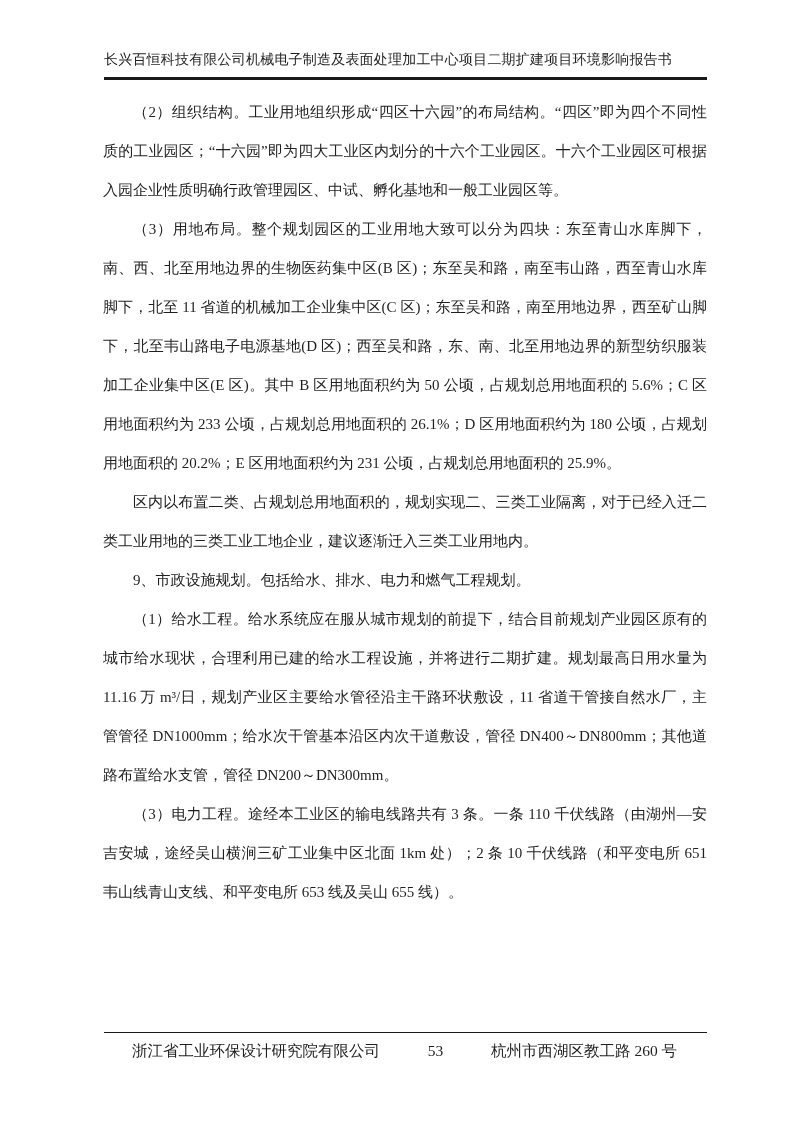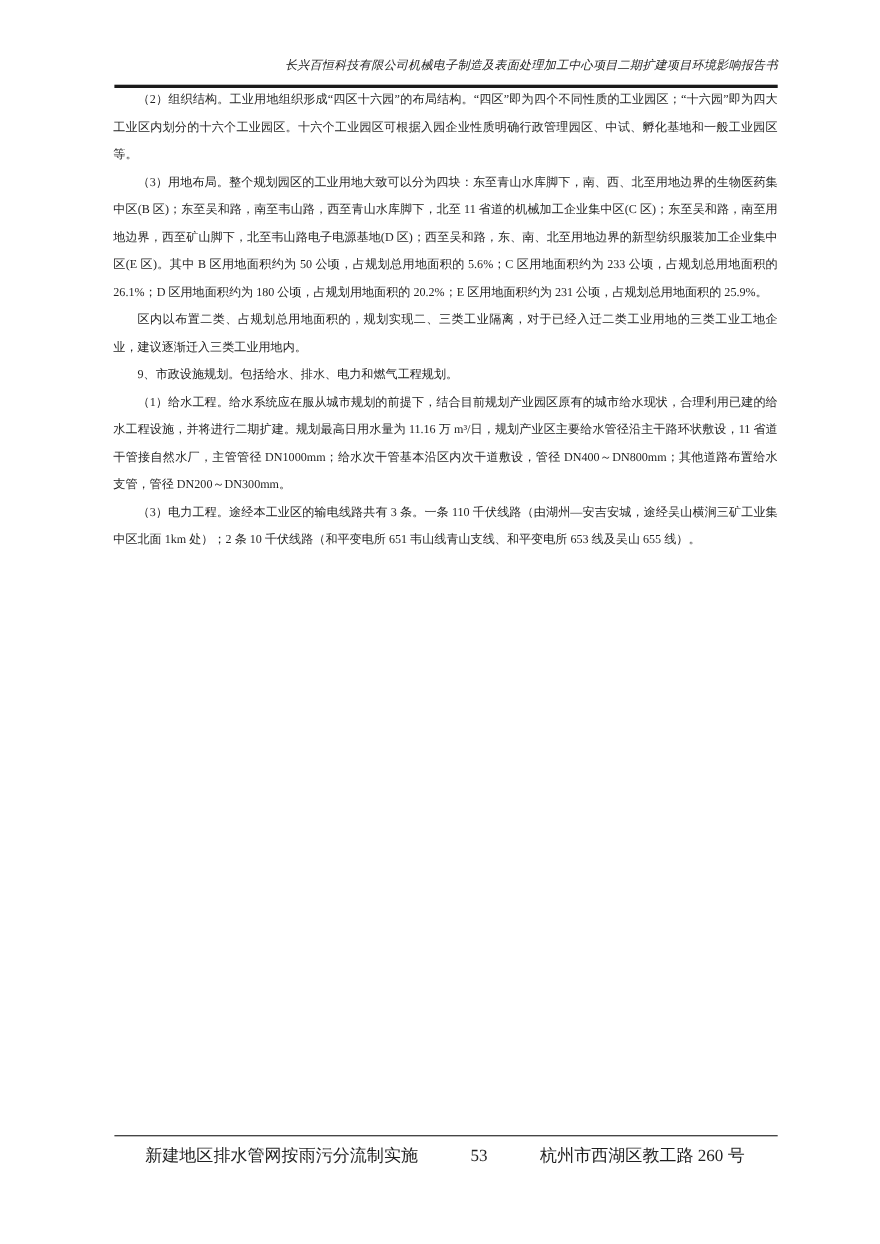--- a/index.html
+++ b/index.html
@@ -14,42 +14,41 @@
     background: var(--page-bg, #ffffff);
     overflow: hidden;
     font-family: "Liberation Serif", "DejaVu Serif", serif;
     color: var(--text-color, #1f1f1f);
   }
   .header-title {
     position: absolute;
     top: 50px;
     left: 104px;
     width: 603px;
-    text-align: right;
-    font-size: 11px;
+    text-align: left;
+    font-size: 14px;
     line-height: 20px;
     white-space: nowrap;
     letter-spacing: 0.2px;
-    font-style: italic;
   }
   .header-rule {
     position: absolute;
     top: 77px;
     left: 104px;
     width: 603px;
     height: 3px;
     background: var(--rule-color, #151515);
   }
   .doc-body {
     position: absolute;
-    top: 79px;
+    top: 93px;
     left: 103px;
     width: 604px;
-    font-size: 11px;
-    line-height: 25px;
+    font-size: 15px;
+    line-height: 39px;
     text-align: justify;
     text-justify: inter-ideograph;
   }
   .doc-body p {
     margin: 0;
     padding: 0;
     text-indent: 2em;
   }
   .footer-rule {
     position: absolute;
@@ -88,18 +87,18 @@
     <p>（3）用地布局。整个规划园区的工业用地大致可以分为四块：东至青山水库脚下，南、西、北至用地边界的生物医药集中区(B 区)；东至吴和路，南至韦山路，西至青山水库脚下，北至 11 省道的机械加工企业集中区(C 区)；东至吴和路，南至用地边界，西至矿山脚下，北至韦山路电子电源基地(D 区)；西至吴和路，东、南、北至用地边界的新型纺织服装加工企业集中区(E 区)。其中 B 区用地面积约为 50 公顷，占规划总用地面积的 5.6%；C 区用地面积约为 233 公顷，占规划总用地面积的 26.1%；D 区用地面积约为 180 公顷，占规划用地面积的 20.2%；E 区用地面积约为 231 公顷，占规划总用地面积的 25.9%。</p>
     <p>区内以布置二类、占规划总用地面积的，规划实现二、三类工业隔离，对于已经入迁二类工业用地的三类工业工地企业，建议逐渐迁入三类工业用地内。</p>
     <p>9、市政设施规划。包括给水、排水、电力和燃气工程规划。</p>
     <p>（1）给水工程。给水系统应在服从城市规划的前提下，结合目前规划产业园区原有的城市给水现状，合理利用已建的给水工程设施，并将进行二期扩建。规划最高日用水量为 11.16 万 m³/日，规划产业区主要给水管径沿主干路环状敷设，11 省道干管接自然水厂，主管管径 DN1000mm；给水次干管基本沿区内次干道敷设，管径 DN400～DN800mm；其他道路布置给水支管，管径 DN200～DN300mm。</p>
     <p>（3）电力工程。途经本工业区的输电线路共有 3 条。一条 110 千伏线路（由湖州—安吉安城，途经吴山横涧三矿工业集中区北面 1km 处）；2 条 10 千伏线路（和平变电所 651 韦山线青山支线、和平变电所 653 线及吴山 655 线）。</p>
   </div>
 
   <div class="footer-rule"></div>
 
   <div class="footer-row">
-    <span>新建地区排水管网按雨污分流制实施</span>
+    <span>浙江省工业环保设计研究院有限公司</span>
     <span>53</span>
     <span>杭州市西湖区教工路 260 号</span>
   </div>
 
 </div>
 
 </body></html>

